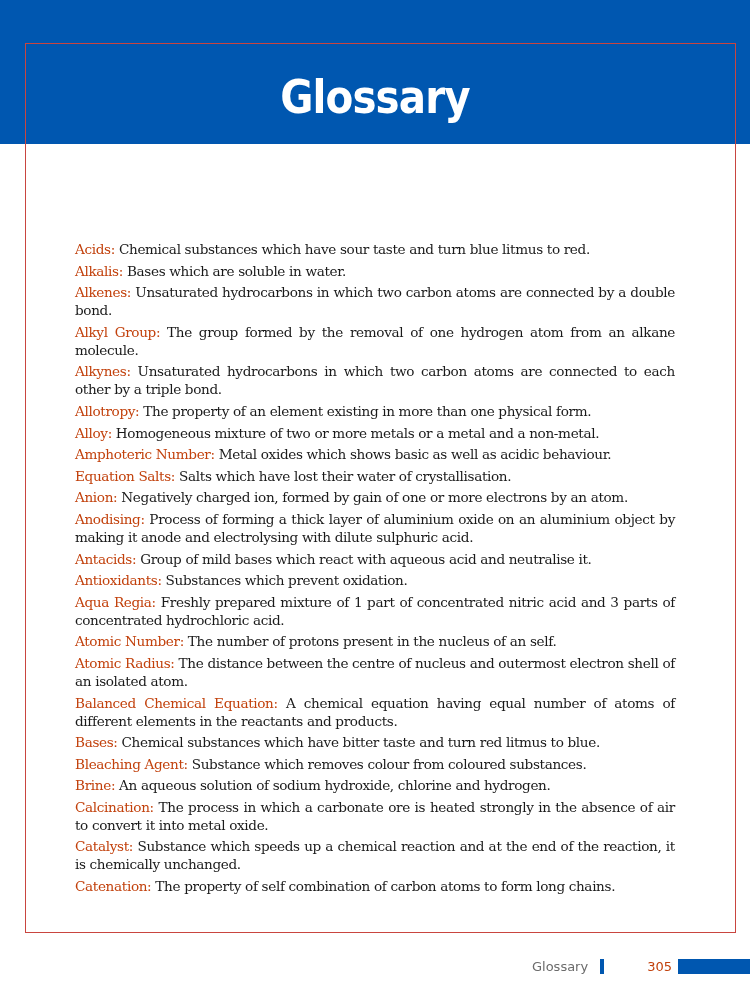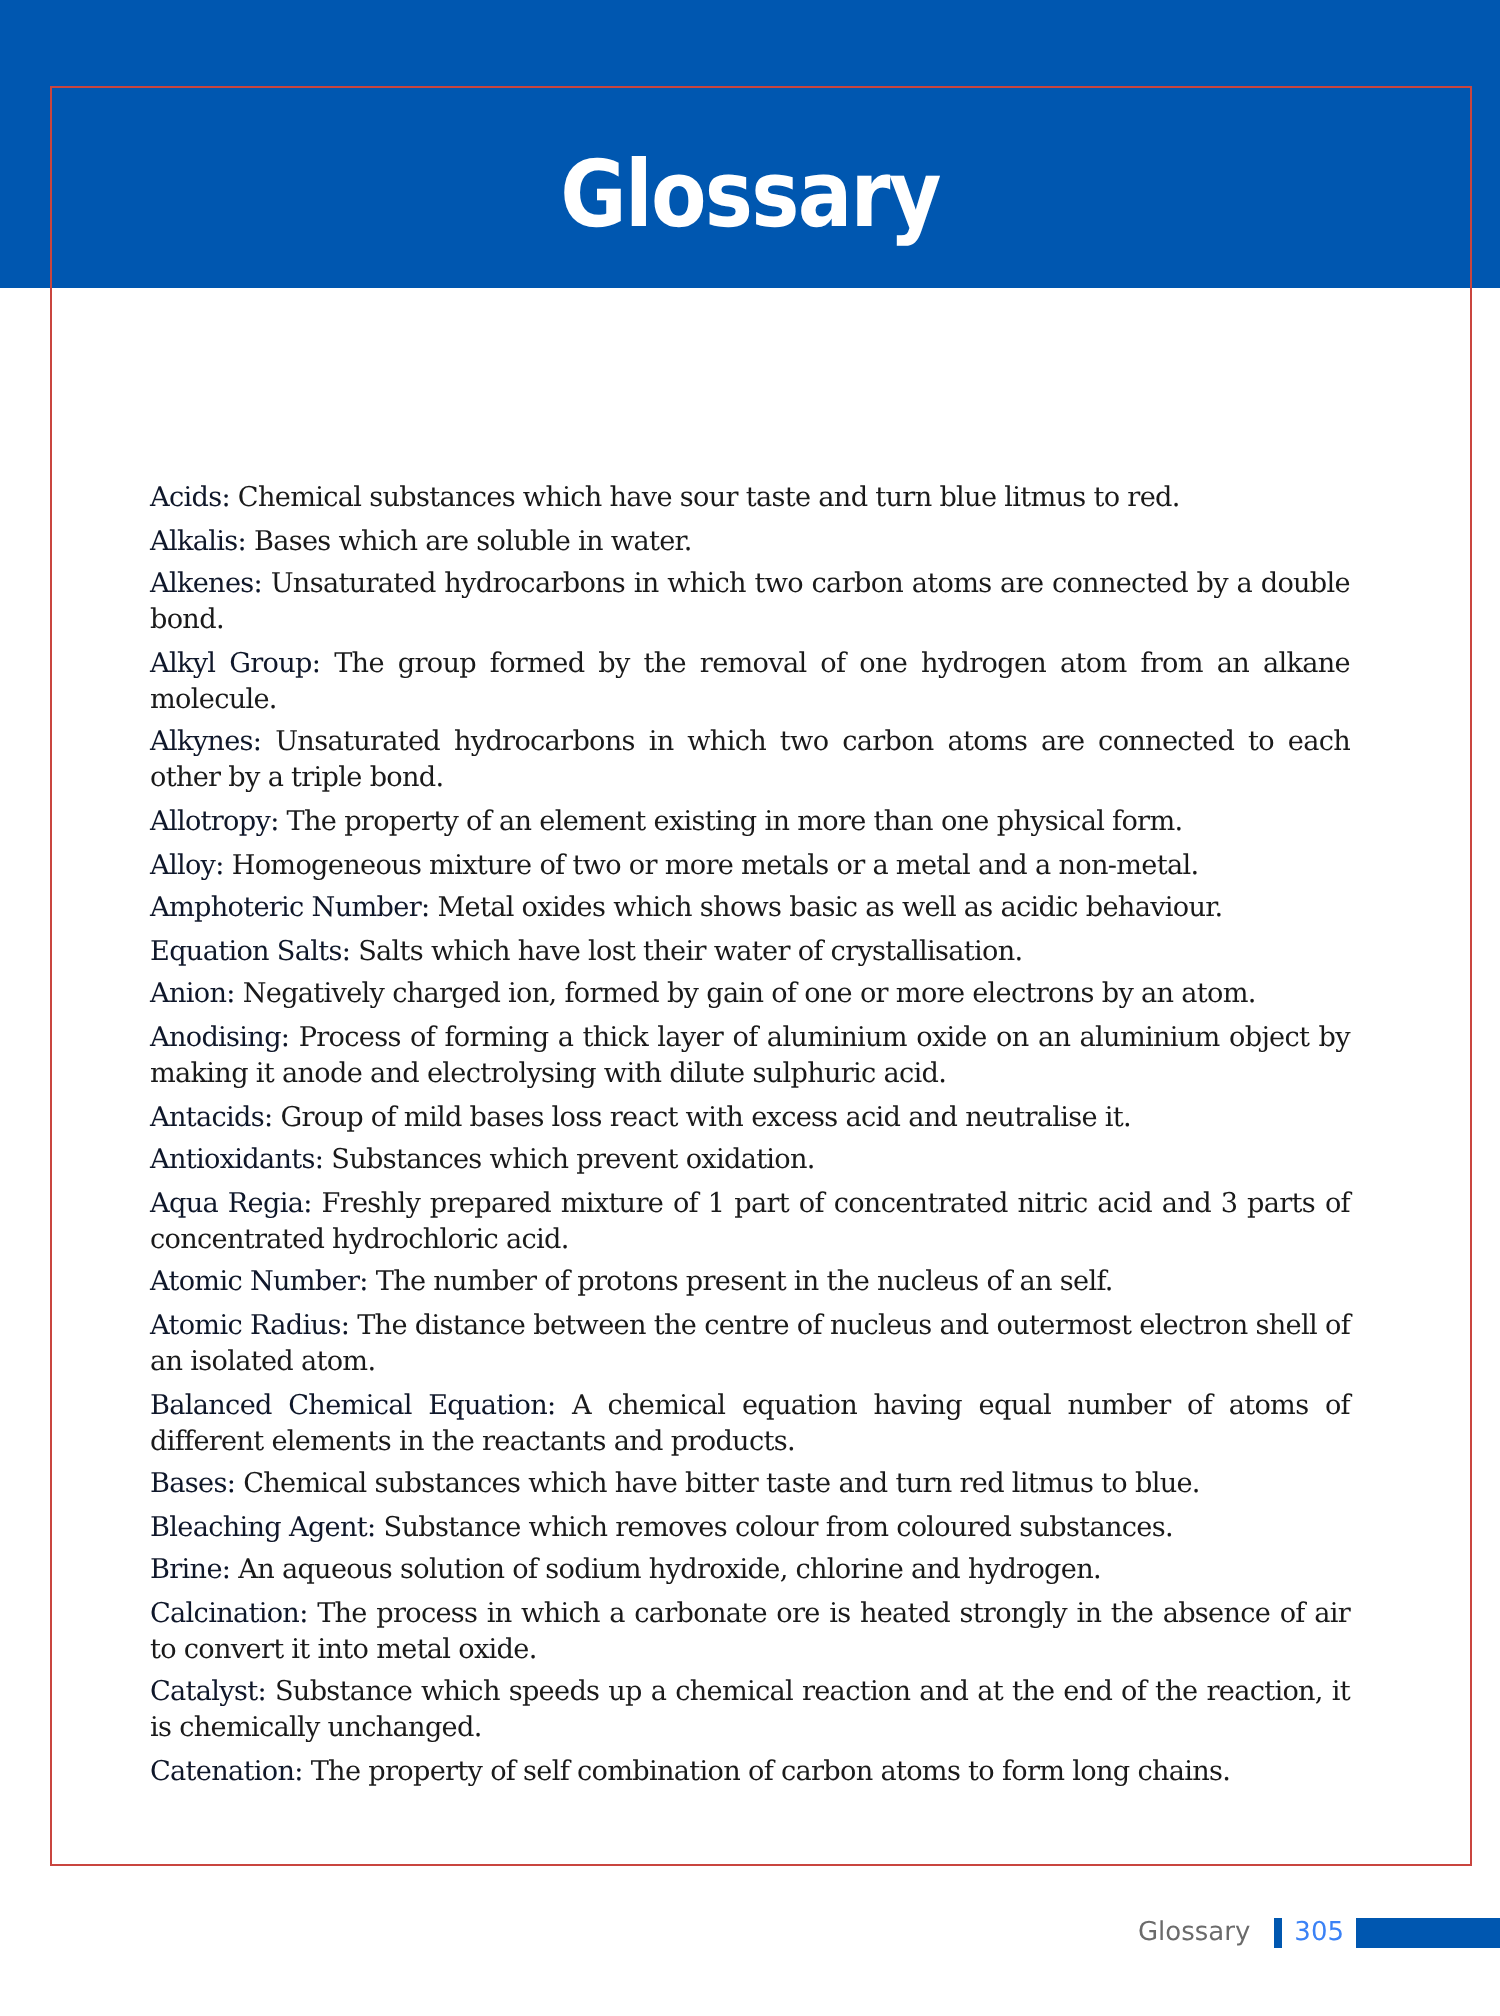--- a/index.html
+++ b/index.html
@@ -24,29 +24,29 @@
     }
     .glossary-list {
       position: absolute; left: 75px; top: 240px; width: 600px;
       margin: 0; padding: 0; list-style: none;
       font-size: 13.6px; line-height: 18px; color: #1a1a1a;
       letter-spacing: -0.35px;
     }
     .glossary-entry {
       margin: 0 0 3.6px 0; text-align: justify;
     }
-    .term { color: #0f172a; }
+    .term { color: #c2410c; }
     .footer {
       position: absolute; top: 957px; right: 0; height: 18px;
       display: flex; align-items: center;
       font-family: "DejaVu Sans", sans-serif; font-size: 13px;
     }
     .footer-label { color: #6b6b6b; margin-right: 12px; }
     .footer-marker { width: 4px; height: 15px; background: #0057b0; margin-right: 6px; }
-    .footer-page { color: #3b82f6; margin-right: 6px; }
+    .footer-page { color: #c2410c; margin-right: 6px; margin-left: 37px; }
     .footer-bar { width: 72px; height: 15px; background: #0057b0; }
   </style>
 </head>
 <body>
 
 <div class="header-band"></div>
 <div class="page-title">Glossary</div>
 <div class="frame"></div>
 
 <ul class="glossary-list" id="glossary-list">
@@ -54,21 +54,21 @@
     <li class="glossary-entry"><span class="term">Alkalis:</span> <span class="definition">Bases which are soluble in water.</span></li>
     <li class="glossary-entry"><span class="term">Alkenes:</span> <span class="definition">Unsaturated hydrocarbons in which two carbon atoms are connected by a double bond.</span></li>
     <li class="glossary-entry"><span class="term">Alkyl Group:</span> <span class="definition">The group formed by the removal of one hydrogen atom from an alkane molecule.</span></li>
     <li class="glossary-entry"><span class="term">Alkynes:</span> <span class="definition">Unsaturated hydrocarbons in which two carbon atoms are connected to each other by a triple bond.</span></li>
     <li class="glossary-entry"><span class="term">Allotropy:</span> <span class="definition">The property of an element existing in more than one physical form.</span></li>
     <li class="glossary-entry"><span class="term">Alloy:</span> <span class="definition">Homogeneous mixture of two or more metals or a metal and a non-metal.</span></li>
     <li class="glossary-entry"><span class="term">Amphoteric Number:</span> <span class="definition">Metal oxides which shows basic as well as  acidic behaviour.</span></li>
     <li class="glossary-entry"><span class="term">Equation Salts:</span> <span class="definition">Salts which have lost their water of crystallisation.</span></li>
     <li class="glossary-entry"><span class="term">Anion:</span> <span class="definition">Negatively charged ion, formed by gain of one or more electrons by an atom.</span></li>
     <li class="glossary-entry"><span class="term">Anodising:</span> <span class="definition">Process of forming a thick layer of aluminium oxide on an aluminium object by making it anode and electrolysing with dilute sulphuric acid.</span></li>
-    <li class="glossary-entry"><span class="term">Antacids:</span> <span class="definition">Group of mild bases loss react with excess acid and neutralise it.</span></li>
+    <li class="glossary-entry"><span class="term">Antacids:</span> <span class="definition">Group of mild bases which react with aqueous acid and neutralise it.</span></li>
     <li class="glossary-entry"><span class="term">Antioxidants:</span> <span class="definition">Substances which prevent oxidation.</span></li>
     <li class="glossary-entry"><span class="term">Aqua Regia:</span> <span class="definition">Freshly prepared mixture of 1 part of concentrated nitric acid and 3 parts of concentrated hydrochloric acid.</span></li>
     <li class="glossary-entry"><span class="term">Atomic Number:</span> <span class="definition">The number of protons present in the nucleus of an self.</span></li>
     <li class="glossary-entry"><span class="term">Atomic Radius:</span> <span class="definition">The distance between the centre of nucleus and outermost electron shell of an isolated atom.</span></li>
     <li class="glossary-entry"><span class="term">Balanced Chemical Equation:</span> <span class="definition">A chemical equation having equal number of atoms of different elements in the reactants and products.</span></li>
     <li class="glossary-entry"><span class="term">Bases:</span> <span class="definition">Chemical substances which have bitter taste and turn red litmus to blue.</span></li>
     <li class="glossary-entry"><span class="term">Bleaching Agent:</span> <span class="definition">Substance which removes colour from coloured substances.</span></li>
     <li class="glossary-entry"><span class="term">Brine:</span> <span class="definition">An aqueous solution of sodium hydroxide, chlorine and hydrogen.</span></li>
     <li class="glossary-entry"><span class="term">Calcination:</span> <span class="definition">The process in which a carbonate ore is heated strongly in the absence of air to convert it into metal oxide.</span></li>
     <li class="glossary-entry"><span class="term">Catalyst:</span> <span class="definition">Substance which speeds up a chemical reaction and at the end of the reaction, it is chemically unchanged.</span></li>

